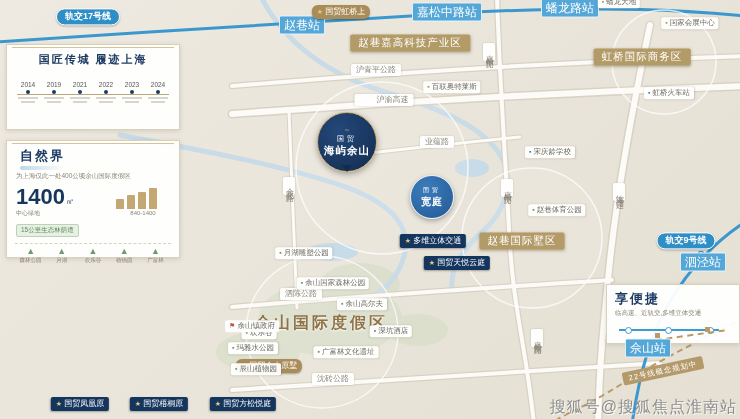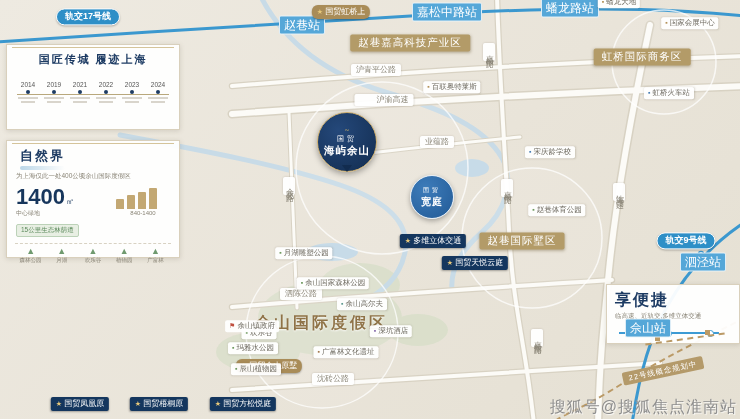--- a/index.html
+++ b/index.html
@@ -76,21 +76,21 @@
   .tree-label{font-size:5.5px;color:#8a8577;margin-top:1px;}
   
   .city{position:relative;height:58px;margin:6px 9px 0;}
   .city .ground{position:absolute;left:0;right:0;bottom:4px;height:3px;background:#b7a97f;border-radius:2px;}
   .city .b{position:absolute;bottom:7px;}
   .city .t{position:absolute;bottom:7px;width:7px;height:7px;border-radius:50%;background:#87a877;}
 
   
   .card{position:absolute;left:606px;top:284px;width:132px;height:58px;z-index:20;background:rgba(255,255,255,.95);
     border:1px solid #d9d0bc;box-shadow:0 1px 5px rgba(90,80,60,.18);}
-  .card .p-title{font-size:16px;letter-spacing:2px;margin:5px 0 0 8px;display:inline-block;color:#1d3b63;
+  .card .p-title{font-size:13px;letter-spacing:2px;margin:5px 0 0 8px;display:inline-block;color:#1d3b63;
     font-family:"Liberation Serif",serif;font-weight:bold;text-align:right;}
   .card .p-sub{margin:1px 8px 0;}
   .mini{position:relative;height:20px;margin:3px 8px 0;}
   .mini .l1{position:absolute;left:4px;top:8px;width:100px;height:2px;background:#3d9bd4;}
   .mini .dot{position:absolute;top:6px;width:5px;height:5px;border-radius:50%;background:#fff;border:1.5px solid #3d9bd4;}
   .mini .l2{position:absolute;left:30px;top:14px;width:80px;border-top:2px dashed #bb9a66;transform:rotate(-8deg);}
   .mini .sq{position:absolute;width:5px;height:5px;background:#bb9a66;}
 
   
   .logo{position:absolute;z-index:40;border-radius:50%;display:flex;flex-direction:column;align-items:center;
@@ -293,38 +293,38 @@
     <div class="logo-l2">宽庭</div>
   </div>
 
   <div class="labels" id="labels">
       <div class="tag metro-badge" style="left: 88px; top: 17px;">轨交17号线</div>
       <div class="tag metro-badge" style="left: 686px; top: 241px;">轨交9号线</div>
       <div class="tag station" style="left: 302px; top: 25px;">赵巷站</div>
       <div class="tag station" style="left: 447px; top: 12px;">嘉松中路站</div>
       <div class="tag station" style="left: 570px; top: 8px;">蟠龙路站</div>
       <div class="tag station" style="left: 703px; top: 262px;">泗泾站</div>
-      <div class="tag station" style="left: 648px; top: 328px;">佘山站</div>
+      <div class="tag station" style="left: 648px; top: 348px;">佘山站</div>
       <div class="tag road" style="left: 376px; top: 70px;">沪青平公路</div>
       <div class="tag road" style="left: 384px; top: 100px; padding-left: 22px;">沪渝高速</div>
       <div class="tag road vert" style="left: 489px; top: 52px;">嘉松中路</div>
       <div class="tag road" style="left: 437px; top: 142px;">业蕴路</div>
       <div class="tag road vert" style="left: 507px; top: 188px;">嘉松中路</div>
       <div class="tag road vert" style="left: 619px; top: 192px;">沈海高速</div>
       <div class="tag road vert" style="left: 289px; top: 186px;">余北公路</div>
       <div class="tag road" style="left: 301px; top: 294px;">泗陈公路</div>
       <div class="tag road" style="left: 333px; top: 379px;">沈砖公路</div>
       <div class="tag road vert" style="left: 537px; top: 338px;">嘉松南路</div>
       <div class="tag district" style="left: 410px; top: 43px;">赵巷嘉高科技产业区</div>
       <div class="tag district" style="left: 642px; top: 57px;">虹桥国际商务区</div>
       <div class="tag district" style="left: 522px; top: 241px;">赵巷国际墅区</div>
       <div class="tag district-big" style="left: 315px; top: 323px;">余山国际度假区</div>
       <div class="tag proj-tan" style="left: 341px; top: 12px;">国贸虹桥上</div>
       <div class="tag proj-navy" style="left: 433px; top: 241px;">多维立体交通</div>
-      <div class="tag proj-navy" style="left: 475px; top: 263px;">国贸天悦云庭</div>
+      <div class="tag proj-navy" style="left: 457px; top: 263px;">国贸天悦云庭</div>
       <div class="tag proj-tan" style="left: 269px; top: 366px;">国贸余山原墅</div>
       <div class="tag proj-navy" style="left: 80px; top: 404px;">国贸凤凰原</div>
       <div class="tag proj-navy" style="left: 159px; top: 404px;">国贸梧桐原</div>
       <div class="tag proj-navy" style="left: 243px; top: 404px;">国贸方松悦庭</div>
       <div class="tag am mall" style="left: 690px; top: 23px;">国家会展中心</div>
       <div class="tag am transport" style="left: 669px; top: 93px;">虹桥火车站</div>
       <div class="tag am mall" style="left: 619px; top: 2px;">蟠龙天地</div>
       <div class="tag am mall" style="left: 452px; top: 87px;">百联奥特莱斯</div>
       <div class="tag am school" style="left: 550px; top: 152px;">宋庆龄学校</div>
       <div class="tag am park" style="left: 557px; top: 210px;">赵巷体育公园</div>

